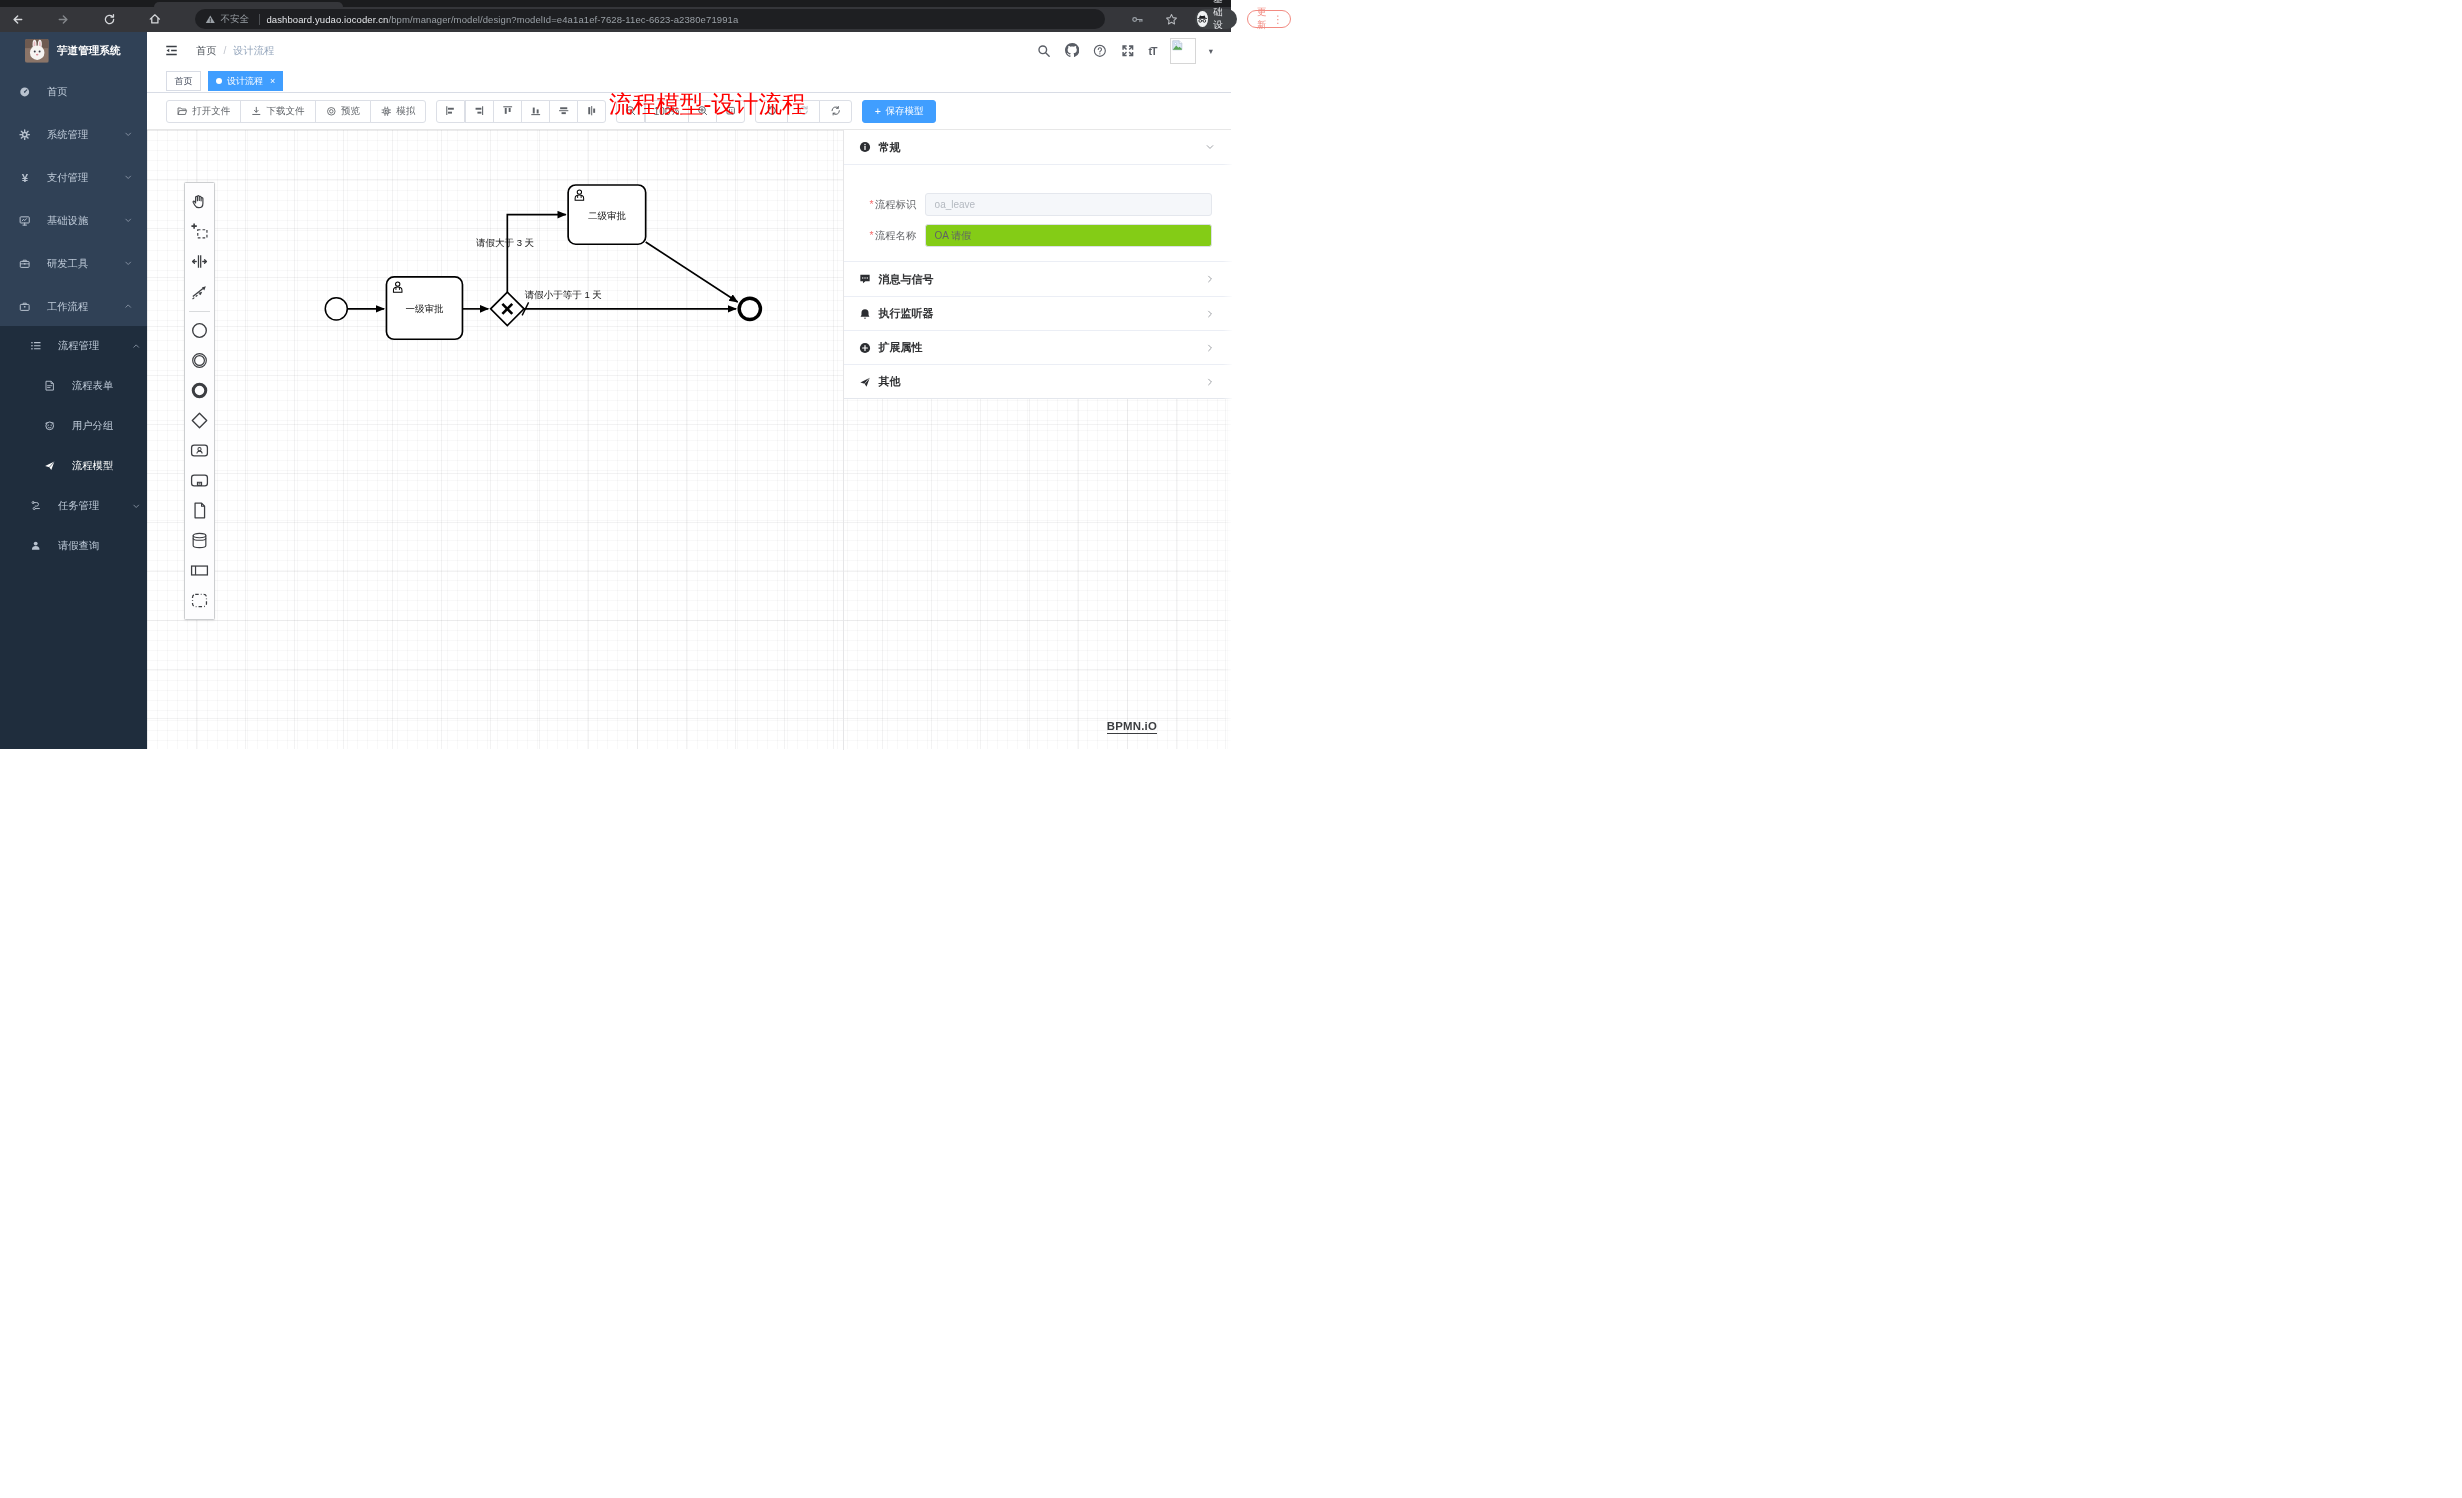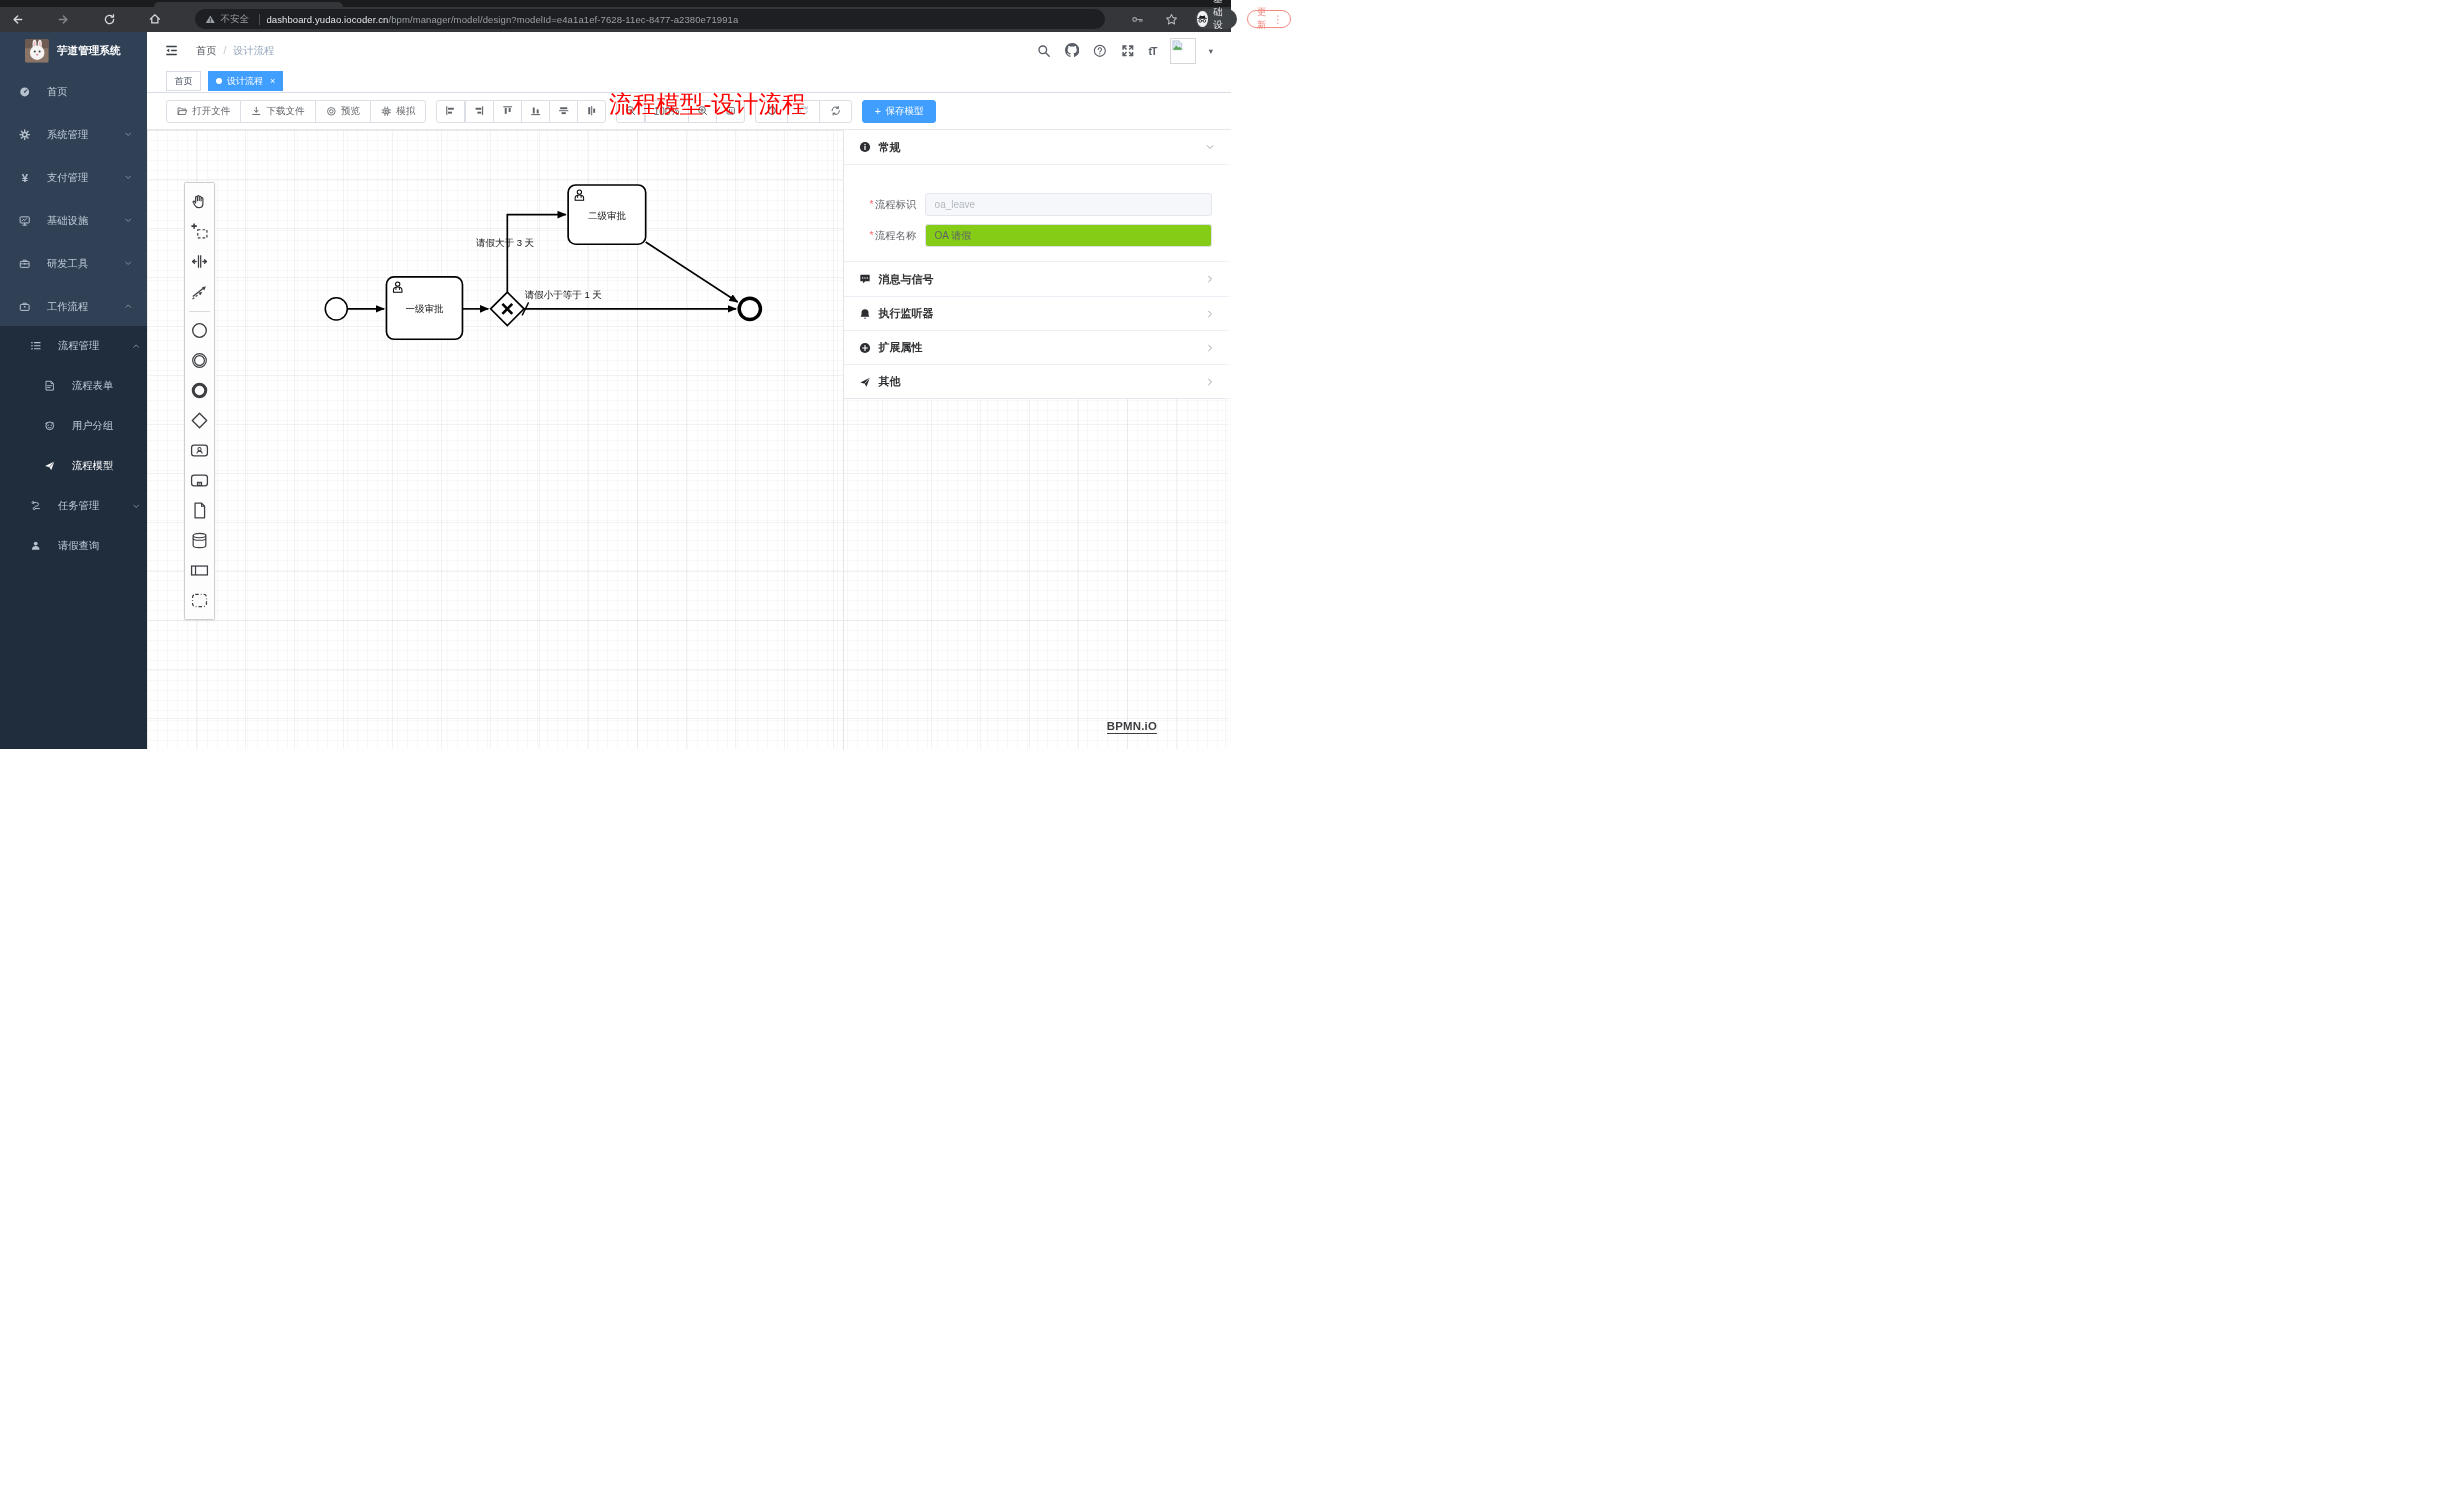--- a/index.html
+++ b/index.html
@@ -175,21 +175,21 @@
     <span>
       <svg width="10.6" height="10.6" viewBox="0 0 16 16">
           <path d="M8 2.2 14.8 13.6H1.2Z" fill="#9aa0a6"></path>
           <path d="M8 6.6v3.1" stroke="#35363a" stroke-width="1.5" stroke-linecap="round"></path>
           <circle cx="8" cy="11.7" r=".95" fill="#35363a"></circle>
         </svg>
     </span>
     <span class="sec-label">不安全</span>
     <span class="url-div"></span>
     <span class="url-host">dashboard.yudao.iocoder.cn</span>
-      <span class="url-path">/bpm/manager/model/design?modelId=e4a1a1ef-7628-11ec-8477-a2380e71991a</span>
+      <span class="url-path">/bpm/manager/model/design?modelId=e4a1a1ef-7628-11ec-6623-a2380e71991a</span>
   </div>
 
   <div class="bt-right">
     <span class="navbtn" style="color:#9aa0a6;">
       <svg width="13" height="13" viewBox="0 0 16 16">
           <circle cx="4.5" cy="8" r="2.3" fill="none" stroke="currentColor" stroke-width="1.5"></circle>
           <path d="M6.9 8h6.7M11 8v2.6M13.4 8v2" stroke="currentColor" stroke-width="1.5" fill="none" stroke-linecap="round"></path>
         </svg>
     </span>
     <span class="navbtn" style="color:#b4b7bb;">

